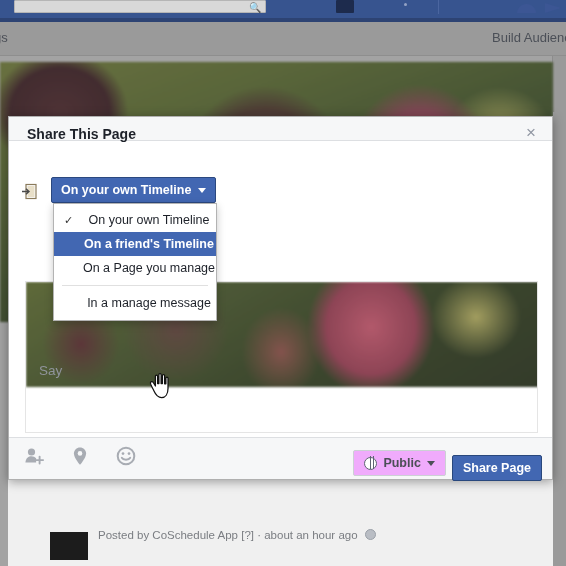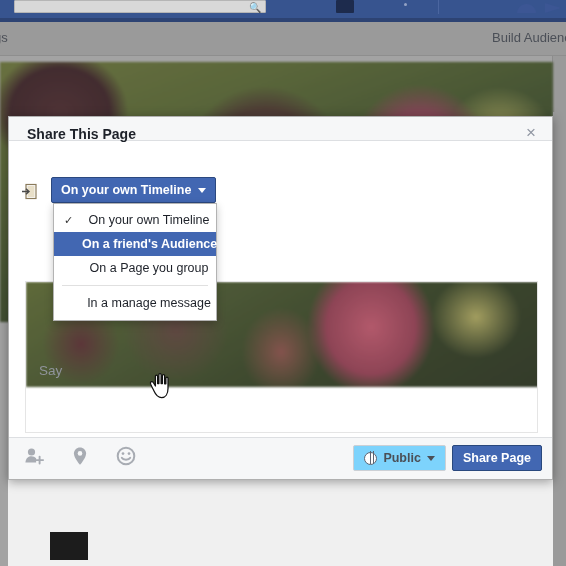--- a/index.html
+++ b/index.html
@@ -252,22 +252,22 @@
   }
   .ficon { width: 22px; height: 22px; color: #a0a4ab; }
   .footer-right {
     position: absolute; right: 10px; top: 7px; display: flex; gap: 6px;
     align-items: center;
   }
   .btn {
     height: 26px; padding: 0 10px; display: flex; align-items: center; gap: 6px;
     font-size: 12.5px; font-weight: bold; border-radius: 2px; cursor: pointer;
   }
-  .btn-white { background: #7dd3fc; border: 1px solid #ccd0d5; color: #4b4f56; }
-  .btn-blue { background: #4267b2; border: 1px solid #29487d; color: #ffffff; }
+  .btn-white { background: #f0abfc; border: 1px solid #ccd0d5; color: #4b4f56; }
+  .btn-blue { background: #4267b2; border: 1px solid #29487d; color: #ffffff; margin-top: 10px; }
   .globe-icon {
     width: 13px; height: 13px; border-radius: 50%;
     border: 1.4px solid #5d6471; position: relative; background: #fff;
   }
   .globe-icon::before {
     content:""; position:absolute; left:4.2px; top:-1.4px; width:2.2px; height:13px;
     border-left:1.4px solid #5d6471; border-right:1.4px solid #5d6471;
   }
   .caret-dark {
     width: 0; height: 0; border-left: 4px solid transparent;
@@ -320,20 +320,24 @@
         <div class="thumb t0"></div>
         <div class="thumb t1"></div>
         <div class="thumb t2"></div>
         <div class="thumb t3"></div>
         <div class="thumb t4"></div>
         <div class="thumb t5"></div>
       </div>
 
       <div class="post-area">
         <div class="post-avatar"></div>
+        <div class="post-byline">
+          <span>Posted by CoSchedule App [?] · about an hour ago</span>
+          <span class="post-globe"></span>
+        </div>
 
       </div>
 
     </div>
 
     <div class="scroll-col">
       
       
     </div>
   </div>
@@ -367,26 +371,26 @@
       </div>
 
       <div class="dest-menu">
 
         <div class="menu-item">
           <span class="menu-check">✓</span>
           <span>On your own Timeline</span>
         </div>
 
         <div class="menu-item selected">
-          <span>On a friend's Audience</span>
+          <span>On a friend's Timeline</span>
         </div>
 
 
         <div class="menu-item">
-          <span>On a Page you group</span>
+          <span>On a Page you manage</span>
         </div>
 
         <div class="menu-sep"></div>
 
         <div class="menu-item">
           <span>In a manage message</span>
         </div>
       </div>
 
       <svg class="cursor-hand" viewBox="0 0 26 30">

